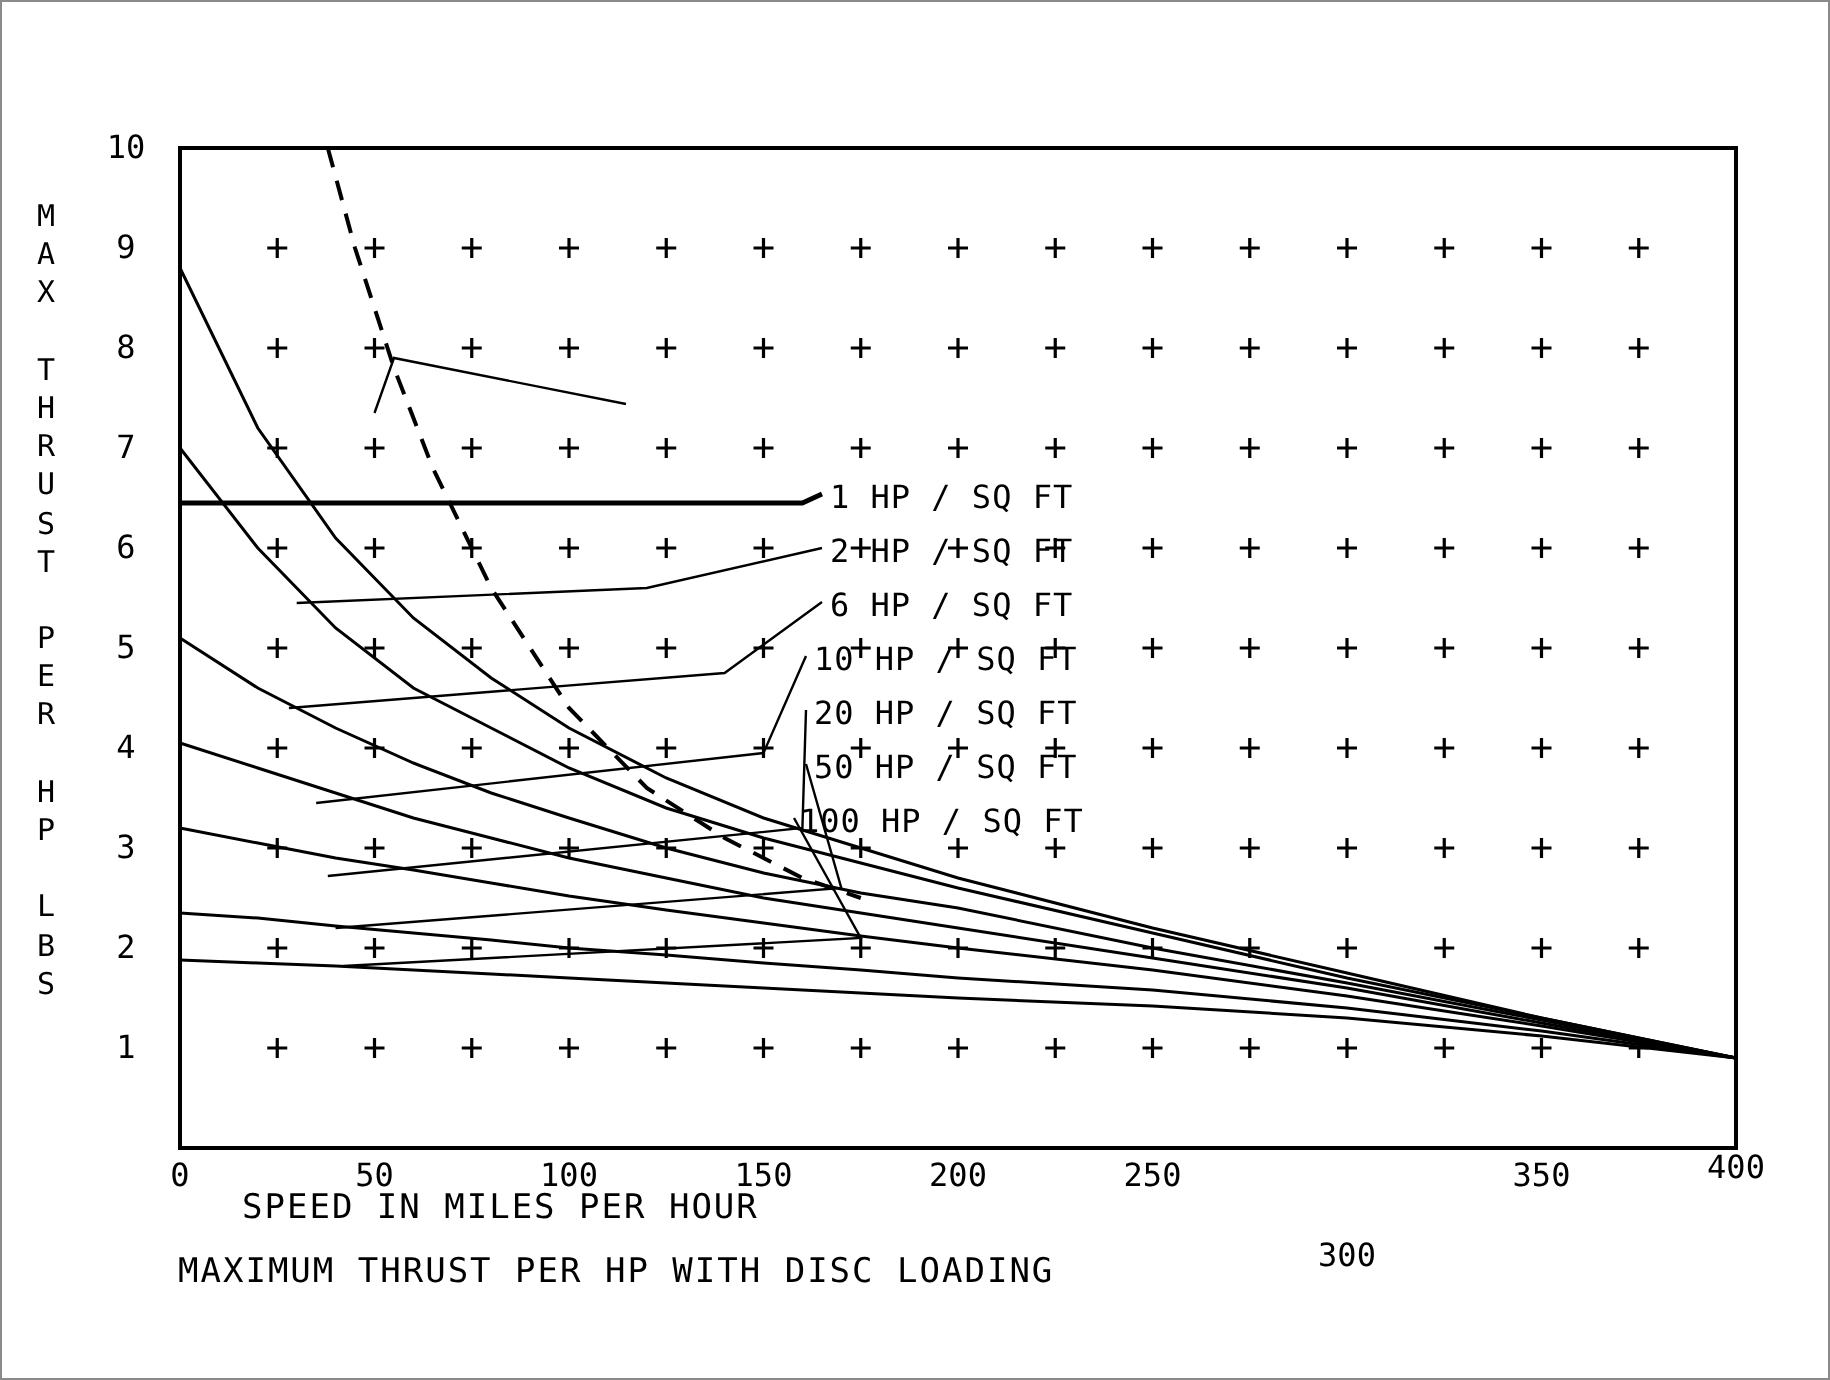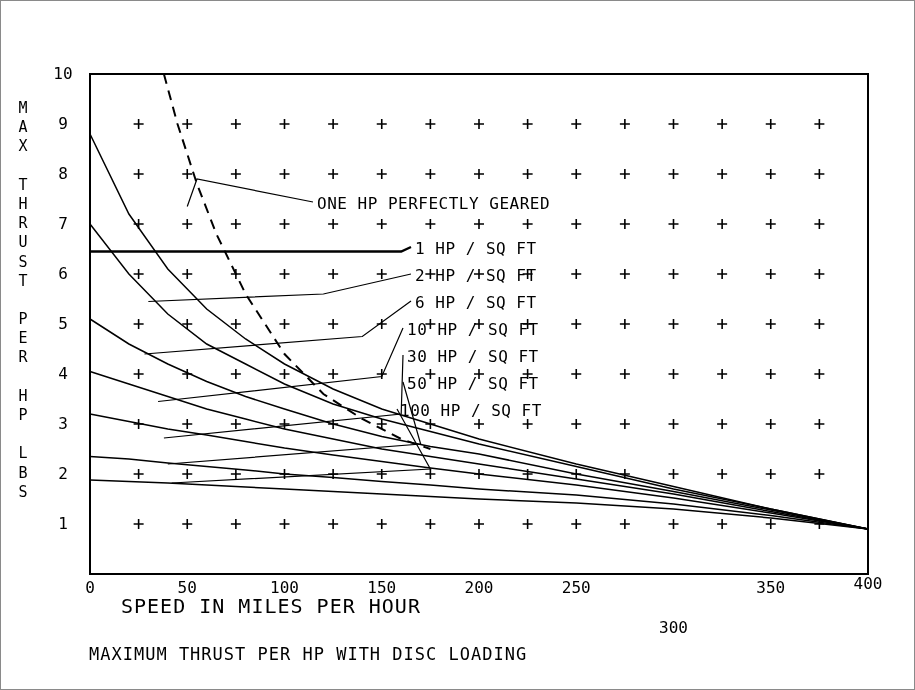--- a/index.html
+++ b/index.html
@@ -3,22 +3,22 @@
 <meta charset="utf-8">
 <style>
   html,body{margin:0;padding:0;background:#ffffff;}
   body{width:915px;height:690px;position:relative;font-family:"DejaVu Sans Mono",monospace;color:#000;}
   #frame{position:absolute;left:0;top:0;width:915px;height:690px;border:1px solid #8a8a8a;box-sizing:border-box;background:#fff;}
   #plot-area{position:absolute;left:88px;top:72px;width:780px;height:502px;border:2px solid #000;box-sizing:border-box;}
   .ylabel-letters{position:absolute;left:10px;top:98px;width:24px;text-align:center;font-size:15px;line-height:19.2px;letter-spacing:0;}
   .ylabel-letters div{height:19.2px;}
   .ytick{position:absolute;width:34px;text-align:center;font-size:16px;}
   .xtick{position:absolute;width:60px;text-align:center;font-size:16px;}
-  #xaxis-title{position:absolute;left:120px;top:593px;font-size:20px;letter-spacing:1px;text-align:center;}
-  #caption{position:absolute;left:88px;top:643px;font-size:17px;letter-spacing:1px;}
+  #xaxis-title{position:absolute;left:120px;top:593px;font-size:17px;letter-spacing:1px;text-align:center;}
+  #caption{position:absolute;left:88px;top:625px;font-size:17px;letter-spacing:1px;}
   .curve-label{position:absolute;font-size:16px;letter-spacing:0.5px;white-space:nowrap;}
   svg{position:absolute;left:0;top:0;}
 </style>
 </head>
 <body>
 
 <div id="frame">
 
   <div class="ylabel-letters">
     <div>M</div>
@@ -221,24 +221,23 @@
       <div class="xtick" style="left: 156.25px; top: 577px;">50</div>
       <div class="xtick" style="left: 253.5px; top: 577px;">100</div>
       <div class="xtick" style="left: 350.75px; top: 577px;">150</div>
       <div class="xtick" style="left: 448px; top: 577px;">200</div>
       <div class="xtick" style="left: 545.25px; top: 577px;">250</div>
       <div class="xtick" style="left: 642.5px; top: 577px; margin-top: 40px;">300</div>
       <div class="xtick" style="left: 739.75px; top: 577px;">350</div>
       <div class="xtick" style="left: 837px; top: 573px;">400</div>
     </div>
 
-  <div class="curve-label" style="left:316px;top:193px;">ONE HP PERFECTLY GEARED</div>
   <div class="curve-label" style="left:414px;top:238px;">1 HP / SQ FT</div>
   <div class="curve-label" style="left:414px;top:265px;">2 HP / SQ FT</div>
   <div class="curve-label" style="left:414px;top:292px;">6 HP / SQ FT</div>
   <div class="curve-label" style="left:406px;top:319px;">10 HP / SQ FT</div>
-  <div class="curve-label" style="left:406px;top:346px;">30 HP / SQ FT</div>
+  <div class="curve-label" style="left:406px;top:346px;">20 HP / SQ FT</div>
   <div class="curve-label" style="left:406px;top:373px;">50 HP / SQ FT</div>
   <div class="curve-label" style="left:399px;top:400px;text-align:right;">100 HP / SQ FT</div>
 
   <div id="xaxis-title">SPEED IN MILES PER HOUR</div>
   <div id="caption">MAXIMUM THRUST PER HP WITH DISC LOADING</div>
 </div>
 
 </body></html>

